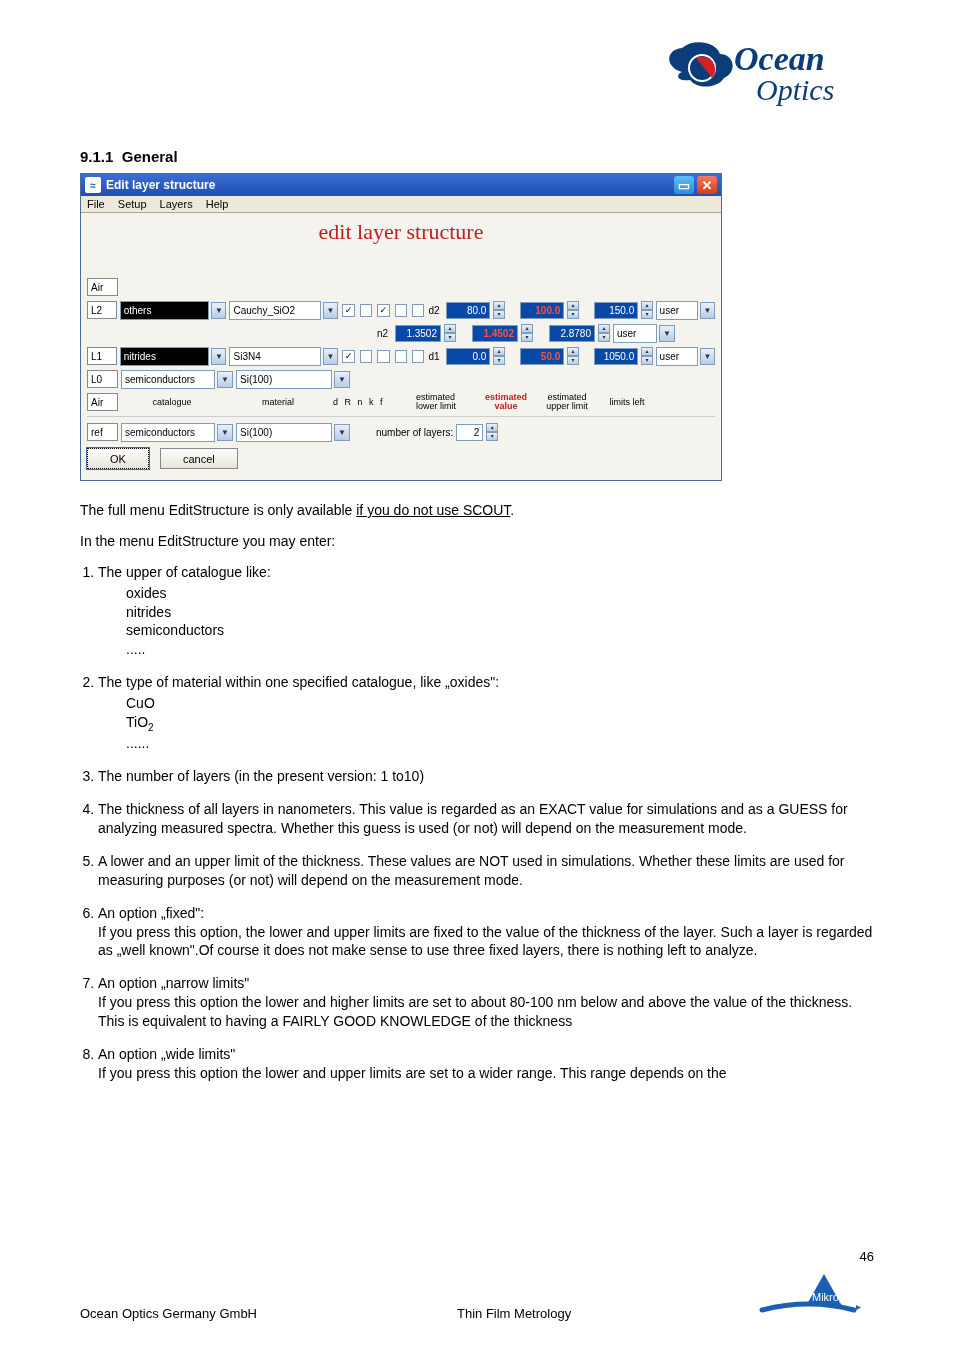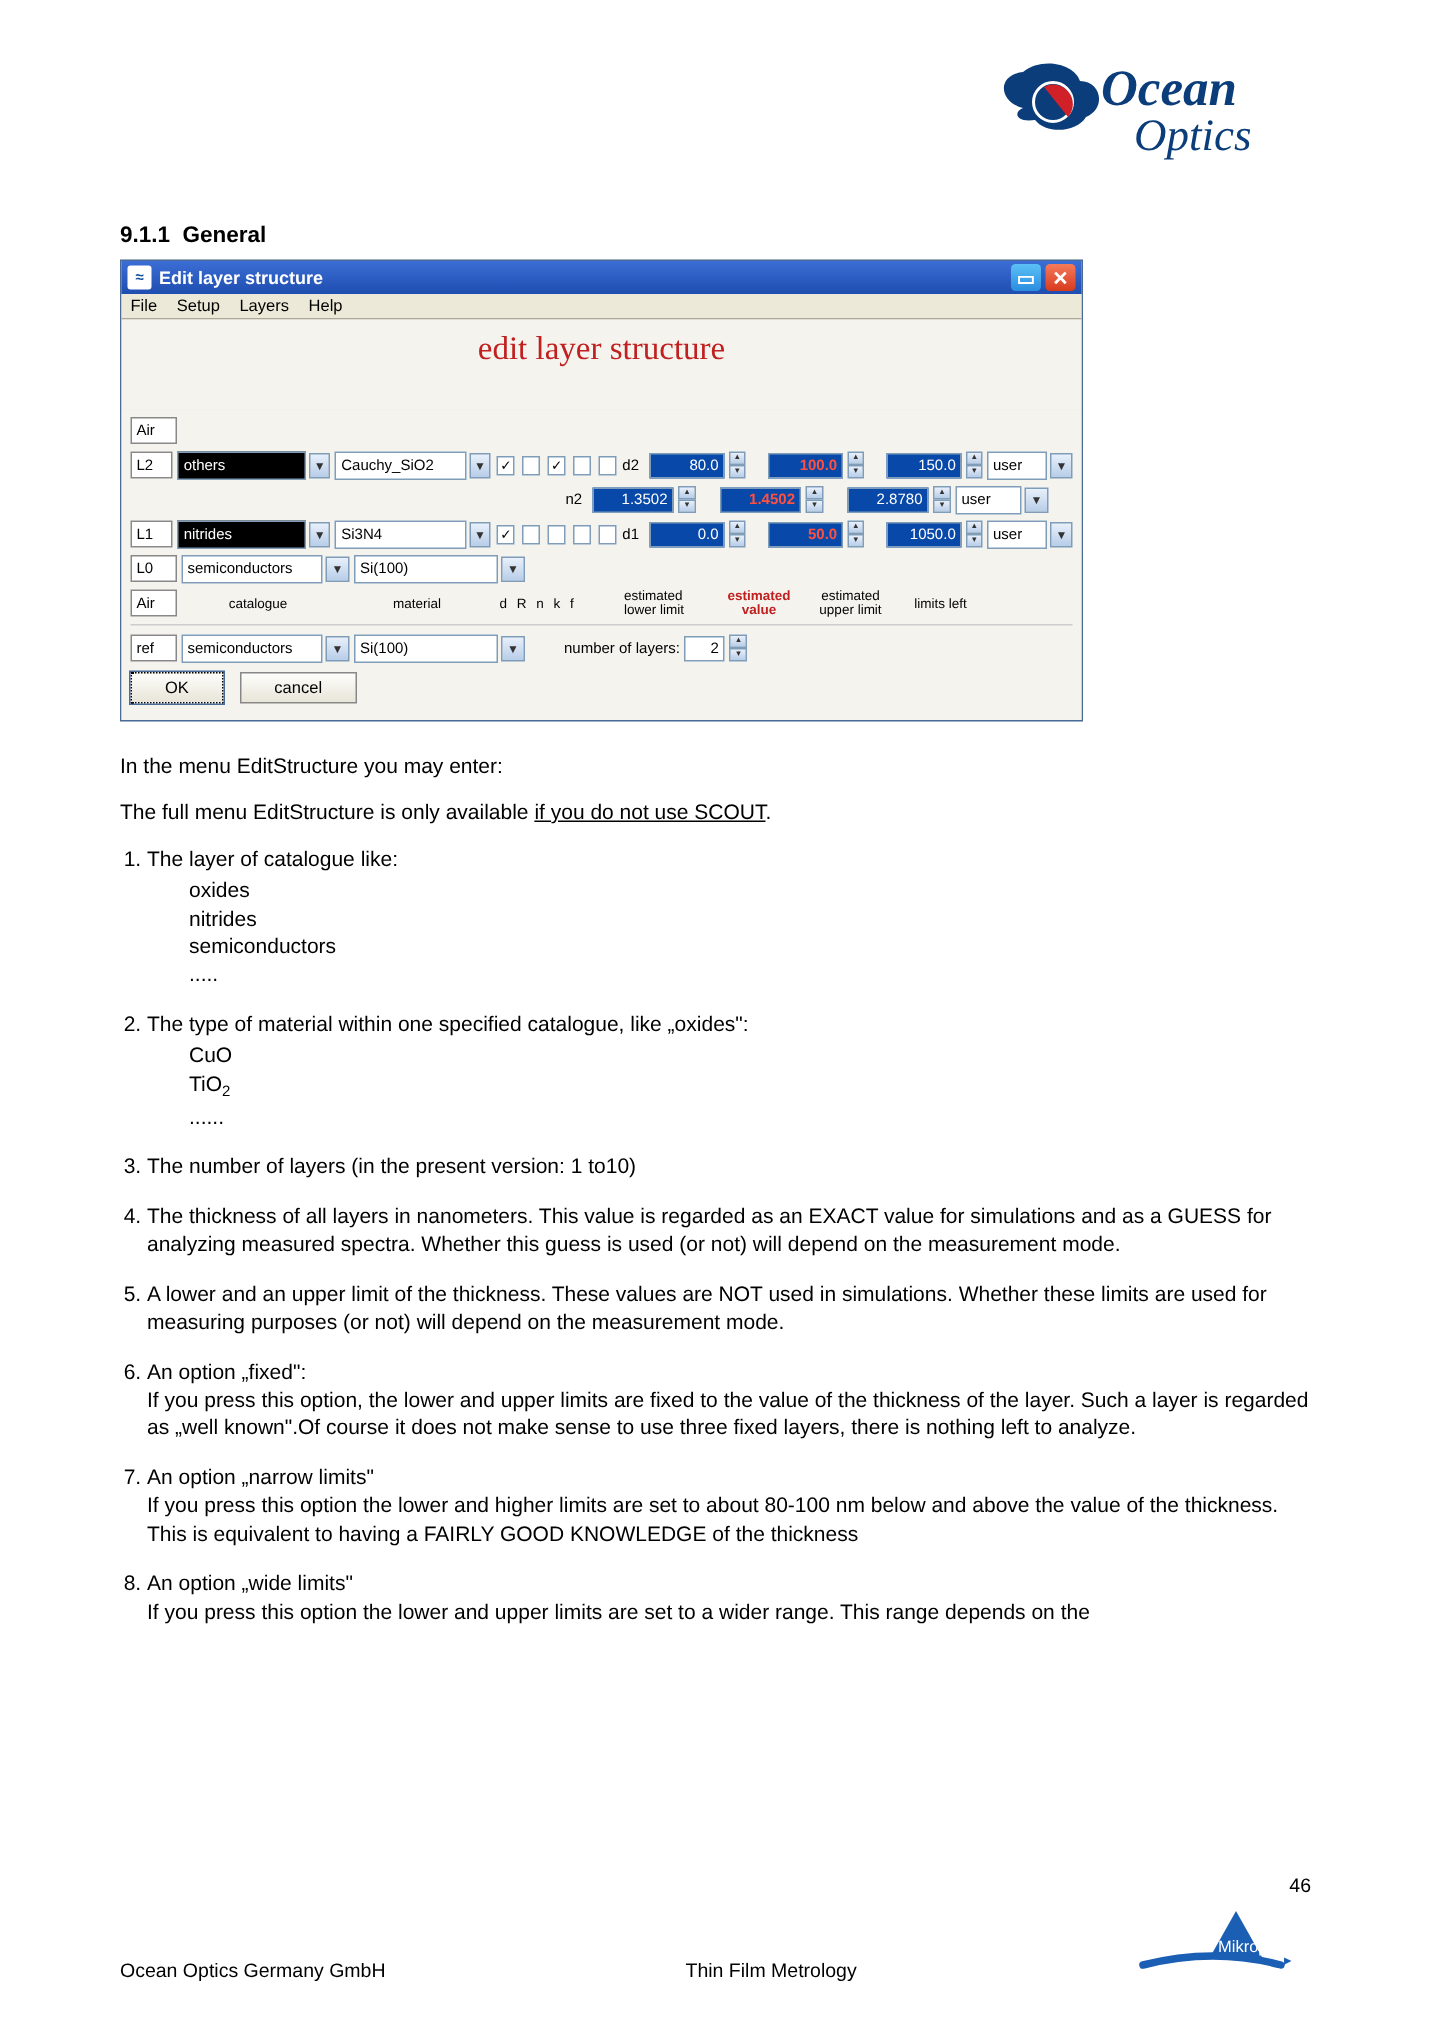--- a/index.html
+++ b/index.html
@@ -146,21 +146,21 @@
     height: 15px;
     border: 1px solid #7f9db9;
     background: #0848a8;
     color: #fff;
     font-size: 10px;
     display: inline-flex;
     align-items: center;
     justify-content: flex-end;
     padding: 0 3px;
   }
-  .numbox.w1 { width: 38px; padding-left: 11px; }
+  .numbox.w1 { width: 38px; }
   .numbox.red { color: #ff5040; font-weight: bold; }
   .spinner {
     width: 12px;
     display: inline-flex;
     flex-direction: column;
   }
   .spinner span {
     height: 7px;
     border: 1px solid #7f9db9;
     background: linear-gradient(#e8f0fb,#b8cde8);
@@ -382,28 +382,28 @@
           </span>
       </div>
 
       <div class="row" style="margin-top:6px">
         <span class="btn focus">OK</span>
         <span class="btn">cancel</span>
       </div>
     </div>
   </div>
 
-  <p class="body">In the menu EditStructure you may enter:</p>
   <p class="body">
     <span>The full menu EditStructure is only available </span><span class="underline">if you do not use SCOUT</span><span>.</span>
   </p>
+  <p class="body">In the menu EditStructure you may enter:</p>
 
   <ol class="main">
     <li>
-      <span>The layer of catalogue like:</span>
+      <span>The upper of catalogue like:</span>
       <div class="sublist">
         <div>oxides</div>
         <div>nitrides</div>
         <div>semiconductors</div>
         <div>.....</div>
       </div>
     </li>
     <li>
       <span>The type of material within one specified catalogue, like „oxides":</span>
       <div class="sublist">

